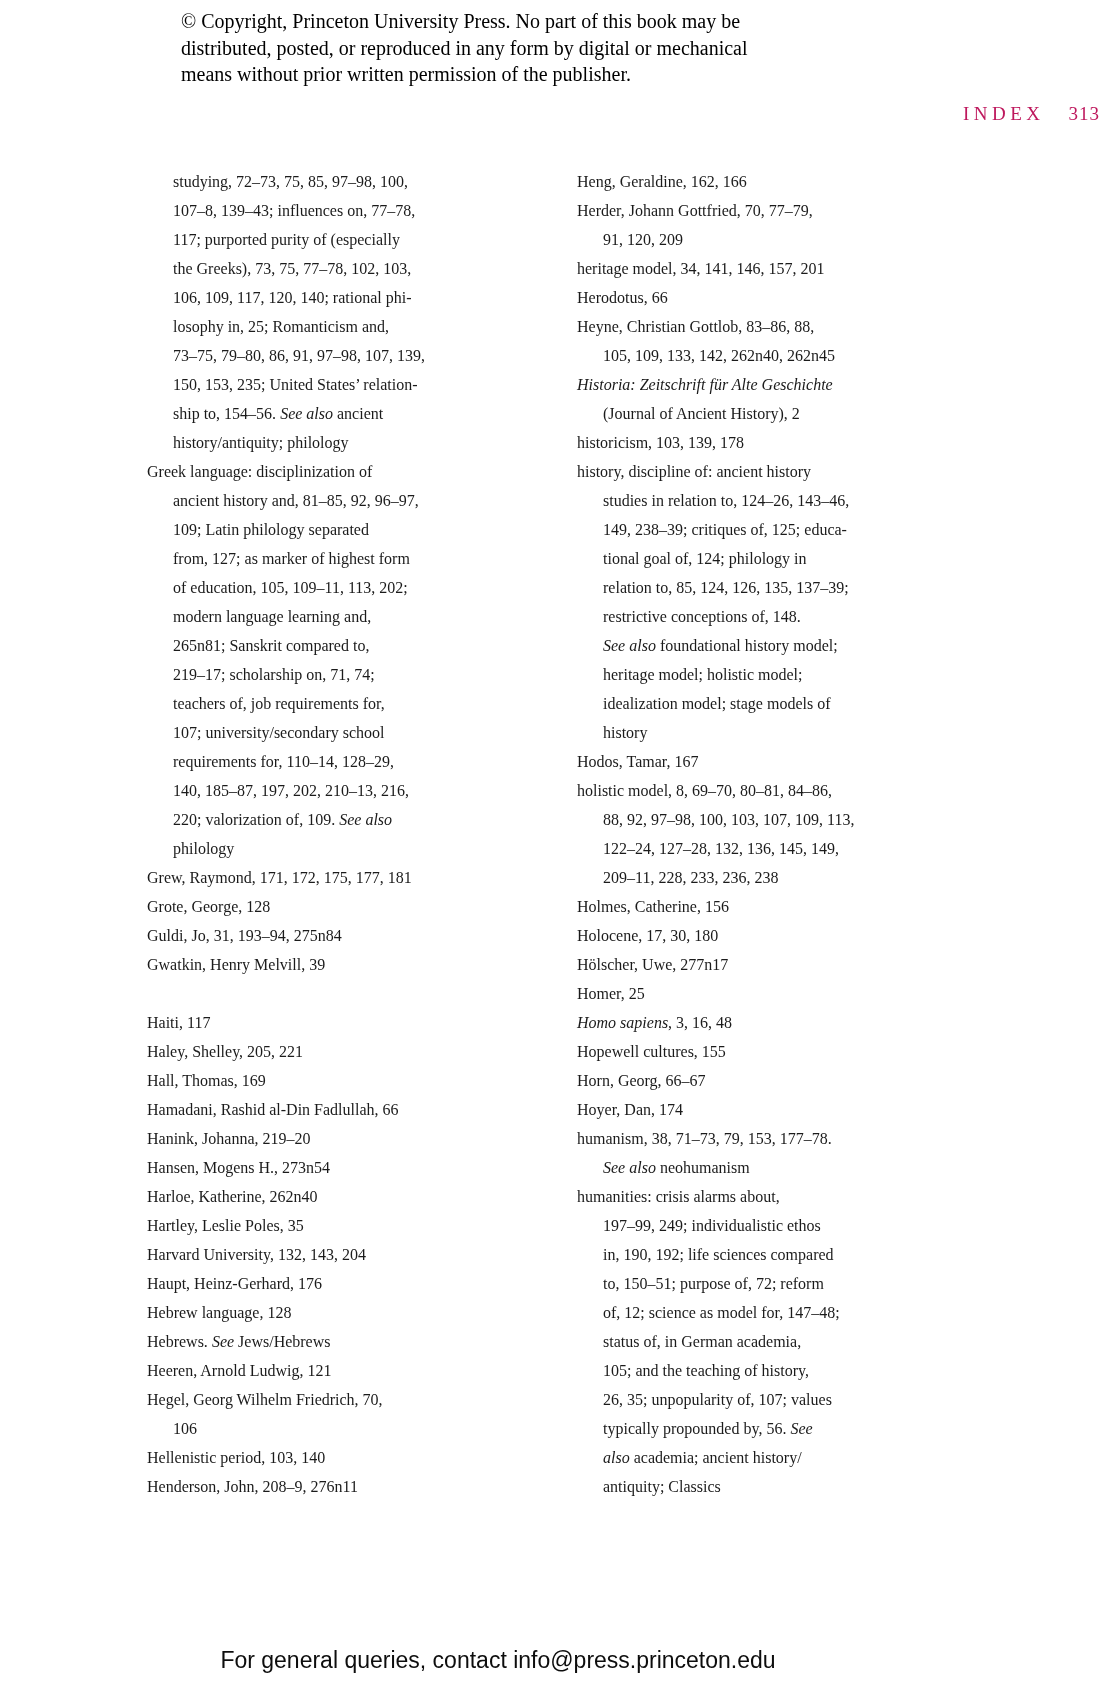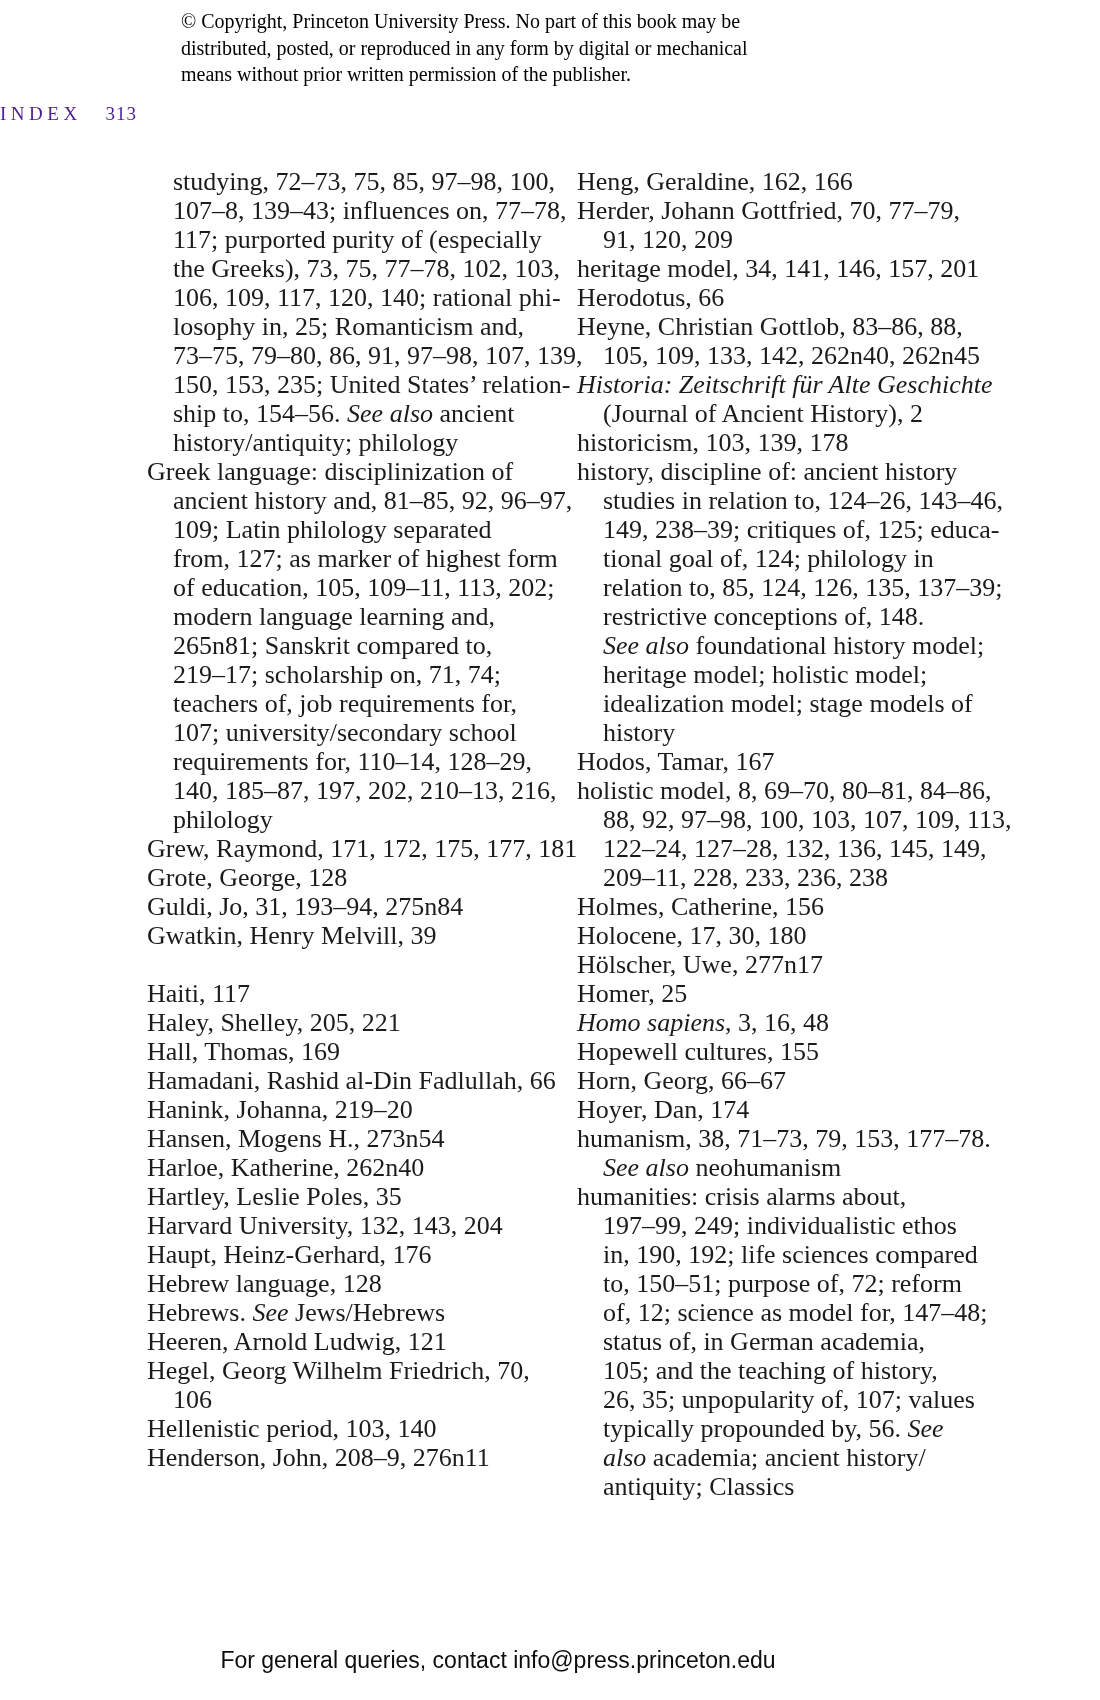--- a/index.html
+++ b/index.html
@@ -8,27 +8,27 @@
     background:#ffffff;color:#1b1b1b;
     font-family:"Liberation Serif",serif;
   }
   .copyright{
     position:absolute;left:181px;top:8px;
     font-family:Liberation Serif, serif;
     font-size:20px;line-height:26.5px;color:#000000;
   }
   .pagehead{
     position:absolute;top:103px;left:0;width:1100px;
-    text-align:left;font-size:19px;color:#4c1d95;
+    text-align:right;font-size:19px;color:#be185d;
   }
   .pagehead .idx-label{letter-spacing:4.5px;}
   .pagehead .pg-num{margin-left:24px;letter-spacing:1px;}
   .col{
     position:absolute;top:167px;
-    font-size:26px;line-height:29px;
+    font-size:16px;line-height:29px;
   }
   .col-left{left:147px;width:395px;}
   .col-right{left:577px;width:395px;}
   .idx-line{white-space:nowrap;}
   .idx-line.runover{padding-left:26px;}
   .idx-gap{height:29px;}
   .it{font-style:italic;}
   .footer{
     position:absolute;top:1647px;left:0;width:996px;text-align:center;
     font-family:"Liberation Sans",sans-serif;
@@ -64,20 +64,21 @@
     <div class="idx-line runover"><span>109; Latin philology separated</span></div>
     <div class="idx-line runover"><span>from, 127; as marker of highest form</span></div>
     <div class="idx-line runover"><span>of education, 105, 109–11, 113, 202;</span></div>
     <div class="idx-line runover"><span>modern language learning and,</span></div>
     <div class="idx-line runover"><span>265n81; Sanskrit compared to,</span></div>
     <div class="idx-line runover"><span>219–17; scholarship on, 71, 74;</span></div>
     <div class="idx-line runover"><span>teachers of, job requirements for,</span></div>
     <div class="idx-line runover"><span>107; university/secondary school</span></div>
     <div class="idx-line runover"><span>requirements for, 110–14, 128–29,</span></div>
     <div class="idx-line runover"><span>140, 185–87, 197, 202, 210–13, 216,</span></div>
+    <div class="idx-line runover"><span>220; valorization of, 109. </span><span class="it">See also</span></div>
     <div class="idx-line runover"><span>philology</span></div>
     <div class="idx-line"><span>Grew, Raymond, 171, 172, 175, 177, 181</span></div>
     <div class="idx-line"><span>Grote, George, 128</span></div>
     <div class="idx-line"><span>Guldi, Jo, 31, 193–94, 275n84</span></div>
     <div class="idx-line"><span>Gwatkin, Henry Melvill, 39</span></div>
     <div class="idx-gap"></div>
     <div class="idx-line"><span>Haiti, 117</span></div>
     <div class="idx-line"><span>Haley, Shelley, 205, 221</span></div>
     <div class="idx-line"><span>Hall, Thomas, 169</span></div>
     <div class="idx-line"><span>Hamadani, Rashid al-Din Fadlullah, 66</span></div>

